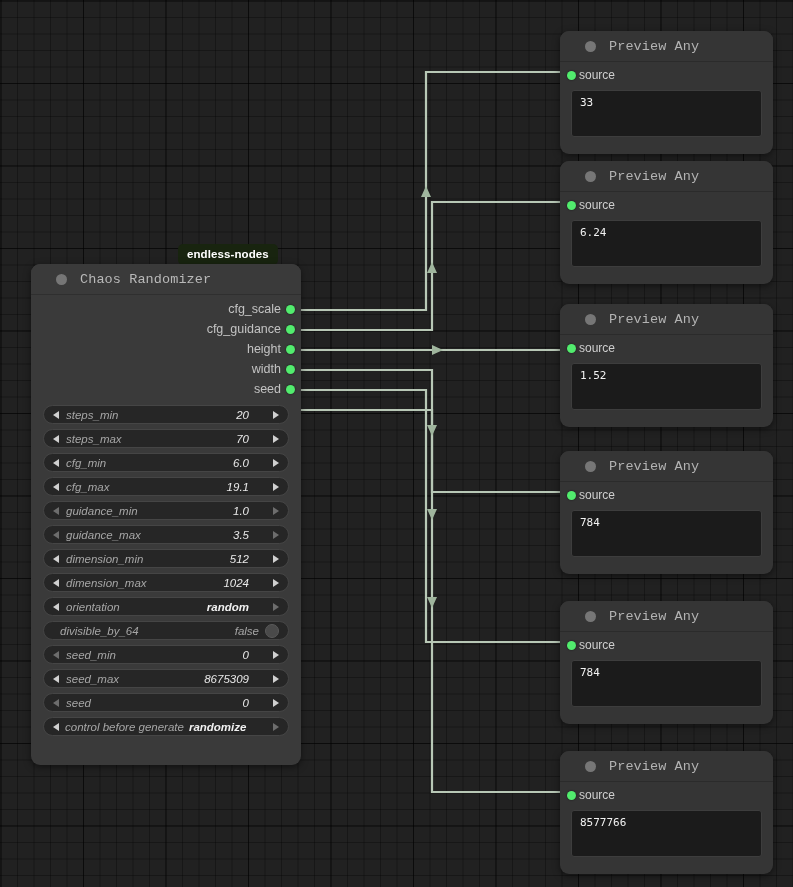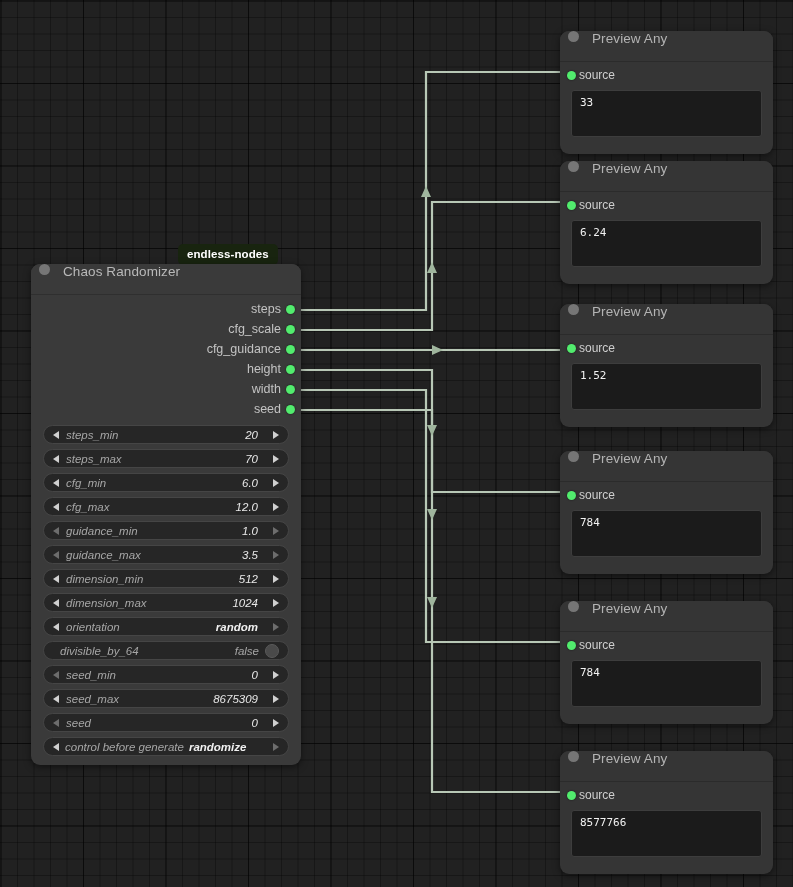--- a/index.html
+++ b/index.html
@@ -25,25 +25,26 @@
 
   
   .node {
     position: absolute;
     background: #353535;
     border-radius: 9px;
     box-shadow: 0 2px 7px rgba(0,0,0,0.50);
   }
   .node-header {
     height: 31px;
-    display: flex; 
-    padding-left: 8px;
+    display: flex; align-items: center;
+    padding-left: 25px;
     border-bottom: 1px solid #2b2b2b;
     border-radius: 9px 9px 0 0;
     background: #353535;
+    font-family: Liberation Mono, monospace;
   }
   .node-dot {
     width: 11px; height: 11px; border-radius: 50%;
     background: #767676; flex: none;
   }
   .node-title {
     margin-left: 13px;
     font-size: 13.5px;
     color: #b9b9b9;
     letter-spacing: .1px;
@@ -96,21 +97,21 @@
   .widget .arrow-l, .widget .arrow-r {
     width: 0; height: 0; flex: none;
     border-top: 4.5px solid transparent;
     border-bottom: 4.5px solid transparent;
   }
   .widget .arrow-l { border-right: 6px solid #d0d0d0; }
   .widget .arrow-r { border-left: 6px solid #d0d0d0; }
   .widget .arrow-l.dim { border-right-color: #6d6d6d; }
   .widget .arrow-r.dim { border-left-color: #6d6d6d; }
   .w-name { color: #a6a6a6; margin-left: 7px; white-space: nowrap; }
-  .w-val  { color: #e8e8e8; margin-left: auto; margin-right: 15px; white-space: nowrap; }
+  .w-val  { color: #e8e8e8; margin-left: auto; margin-right: 24px; white-space: nowrap; }
   .w-val.bold { font-weight: bold; color: #f0f0f0; }
   .widget.toggle { padding-left: 16px; }
   .widget.toggle .w-name { margin-left: 0; }
   .widget.toggle .w-val { margin-right: 6px; color: #a6a6a6; }
   .knob {
     width: 14px; height: 14px; border-radius: 50%;
     background: #4a4a4a; border: 1px solid #5a5a5a; flex: none;
   }
   .widget.cbg .w-name { margin-left: 6px; }
   .widget.cbg .w-val { margin-left: 5px; margin-right: auto; }
@@ -176,24 +177,20 @@
   <div class="badge">endless-nodes</div>
 
   <div class="node" id="node-chaos">
     <div class="node-header">
       <span class="node-dot"></span>
       <span class="node-title">Chaos Randomizer</span>
     </div>
     <div class="node-body">
       <div style="padding-top:4px;">
         <div class="out-row">
-          <span class="out-label">steps</span>
-          <span class="port"></span>
-        </div>
-        <div class="out-row">
           <span class="out-label">cfg_scale</span>
           <span class="port"></span>
         </div>
         <div class="out-row">
           <span class="out-label">cfg_guidance</span>
           <span class="port"></span>
         </div>
         <div class="out-row">
           <span class="out-label">height</span>
           <span class="port"></span>
@@ -227,21 +224,21 @@
         <div class="widget">
           <span class="arrow-l"></span>
           <span class="w-name">cfg_min</span>
           <span class="w-val">6.0</span>
           <span class="arrow-r"></span>
         </div>
 
         <div class="widget">
           <span class="arrow-l"></span>
           <span class="w-name">cfg_max</span>
-          <span class="w-val">12.0</span>
+          <span class="w-val">19.1</span>
           <span class="arrow-r"></span>
         </div>
 
         <div class="widget">
           <span class="arrow-l dim"></span>
           <span class="w-name">guidance_min</span>
           <span class="w-val">1.0</span>
           <span class="arrow-r dim"></span>
         </div>
 

